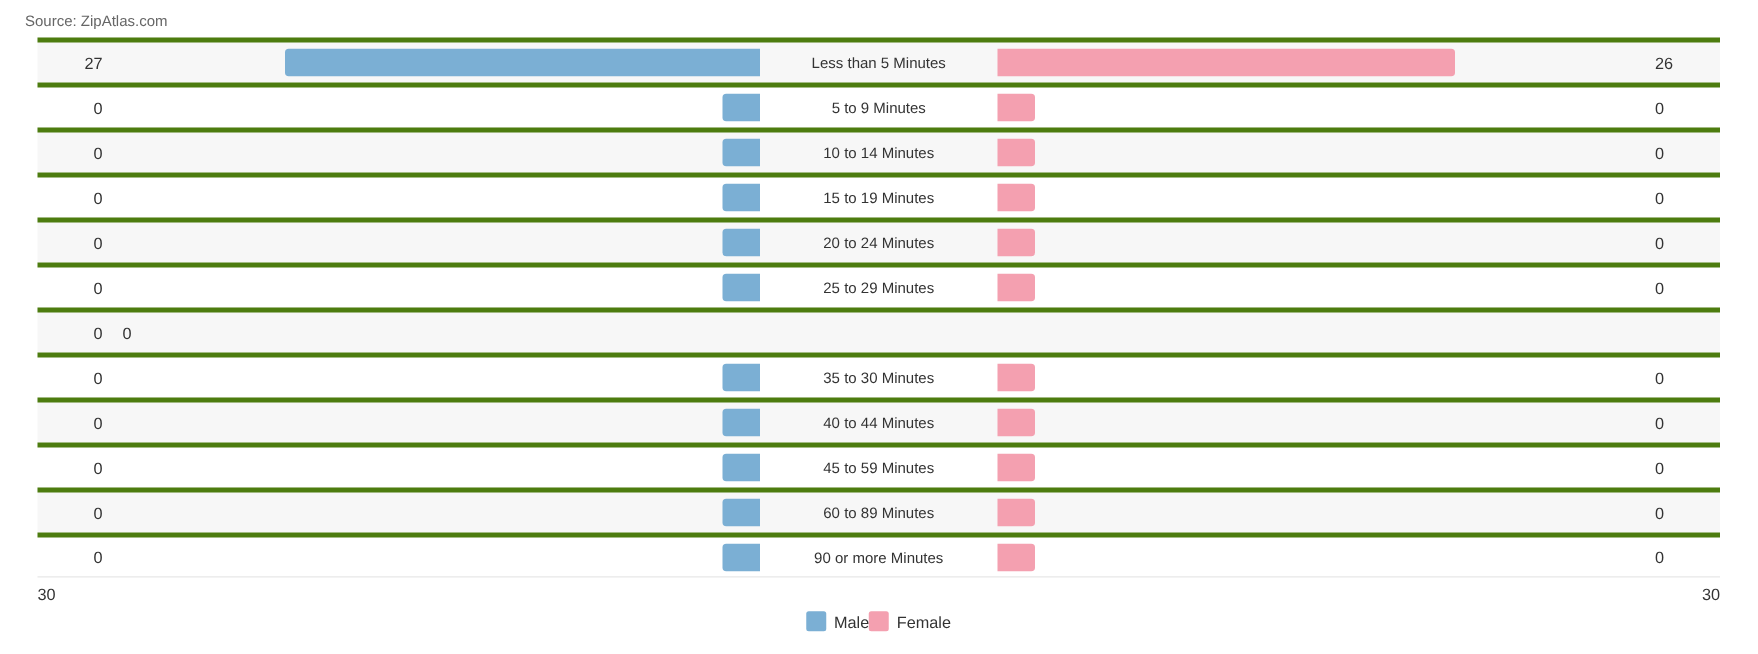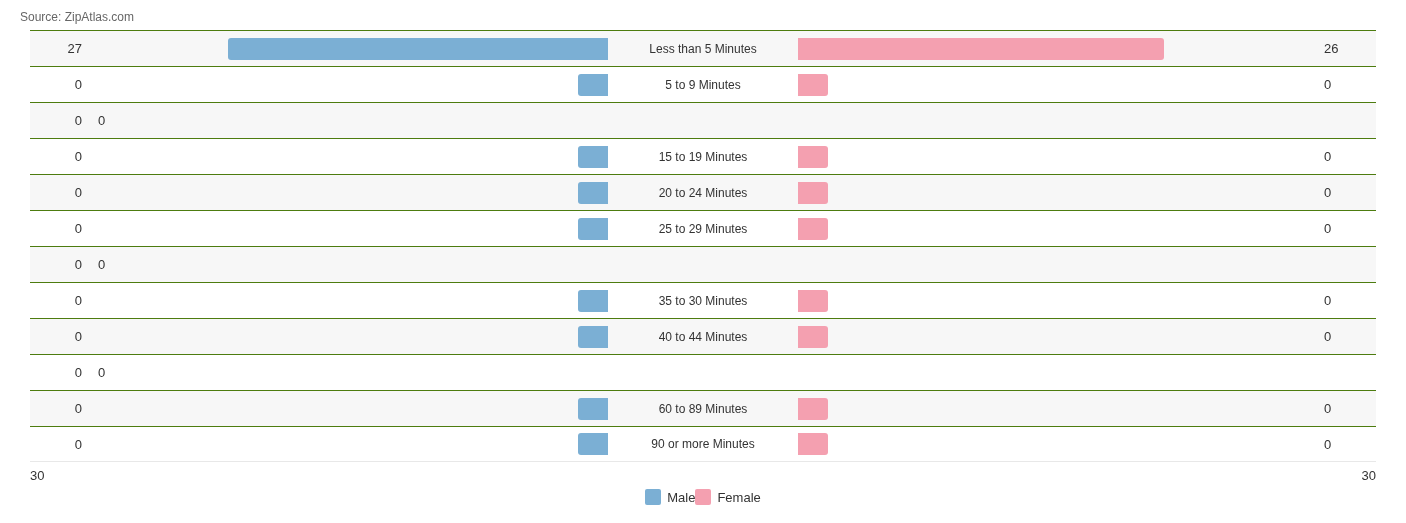--- a/index.html
+++ b/index.html
@@ -25,21 +25,21 @@
     }
     .chart-area {
       position: relative;
       width: 100%;
       padding: 0 10px;
     }
     .row {
       display: flex;
       align-items: center;
       height: 36px;
-      border-top: 1px solid #4d7c0f;
+      border-top: 4px solid #4d7c0f;
     }
     .row:last-child {
       border-bottom: 1px solid #e8e8e8;
     }
     .row:nth-child(odd) {
       background: #f7f7f7;
     }
     .row:nth-child(even) {
       background: #fff;
     }
@@ -175,20 +175,31 @@
         <div class="label-center">5 to 9 Minutes</div>
         <div class="female-bar-container">
           <div class="female-bar" style="width:30px;"></div>
         </div>
       </div>
     </div>
     <div class="right-val">0</div>
   </div>
     <div class="row">
     <div class="left-val">0</div>
+    <div class="bar-section">
+      <div class="bar-pair">
+        <div class="male-bar-container">
+          <div class="male-bar" style="width:30px;"></div>
+        </div>
+        <div class="label-center">10 to 14 Minutes</div>
+        <div class="female-bar-container">
+          <div class="female-bar" style="width:30px;"></div>
+        </div>
+      </div>
+    </div>
     <div class="right-val">0</div>
   </div>
     <div class="row">
     <div class="left-val">0</div>
     <div class="bar-section">
       <div class="bar-pair">
         <div class="male-bar-container">
           <div class="male-bar" style="width:30px;"></div>
         </div>
         <div class="label-center">15 to 19 Minutes</div>
@@ -258,20 +269,31 @@
         <div class="label-center">40 to 44 Minutes</div>
         <div class="female-bar-container">
           <div class="female-bar" style="width:30px;"></div>
         </div>
       </div>
     </div>
     <div class="right-val">0</div>
   </div>
     <div class="row">
     <div class="left-val">0</div>
+    <div class="bar-section">
+      <div class="bar-pair">
+        <div class="male-bar-container">
+          <div class="male-bar" style="width:30px;"></div>
+        </div>
+        <div class="label-center">45 to 59 Minutes</div>
+        <div class="female-bar-container">
+          <div class="female-bar" style="width:30px;"></div>
+        </div>
+      </div>
+    </div>
     <div class="right-val">0</div>
   </div>
     <div class="row">
     <div class="left-val">0</div>
     <div class="bar-section">
       <div class="bar-pair">
         <div class="male-bar-container">
           <div class="male-bar" style="width:30px;"></div>
         </div>
         <div class="label-center">60 to 89 Minutes</div>

